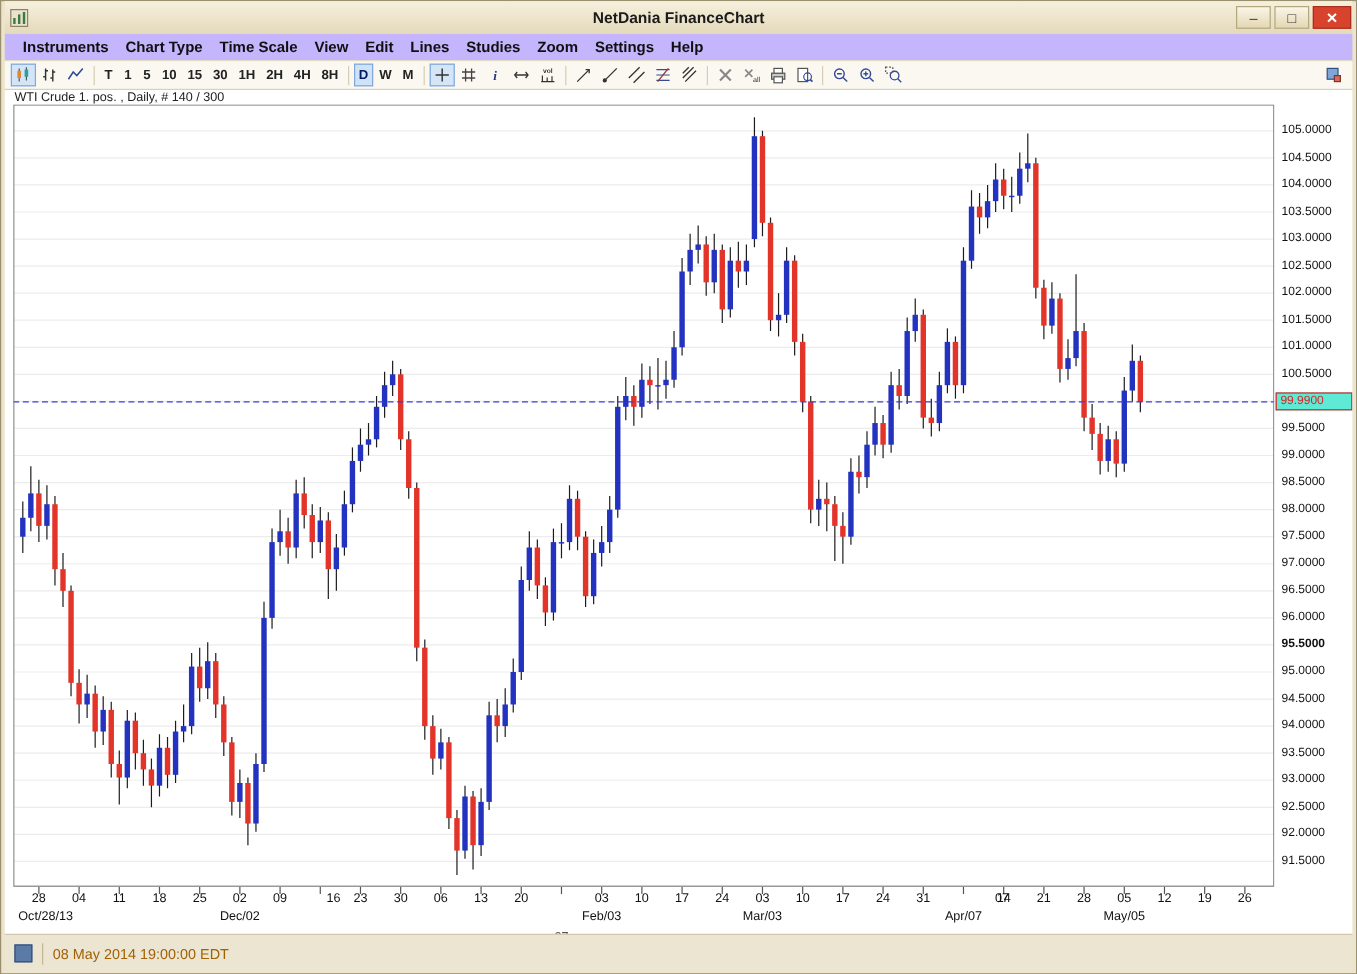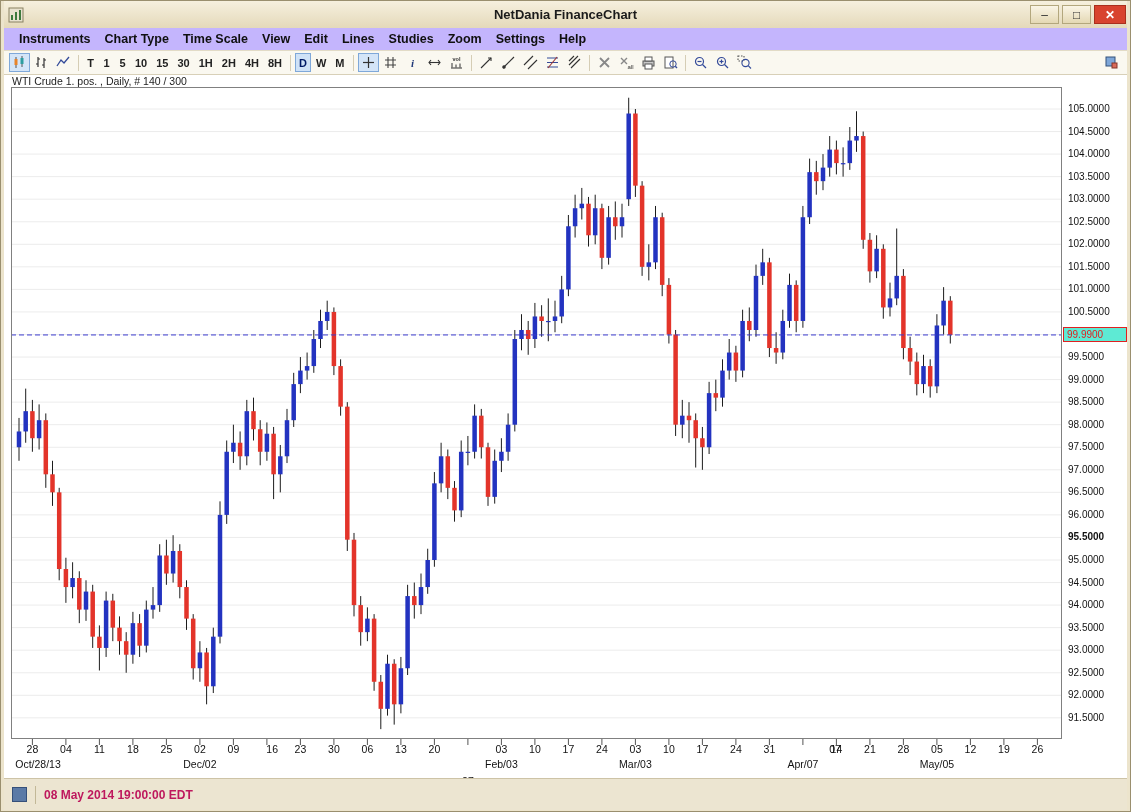--- a/index.html
+++ b/index.html
@@ -32,21 +32,21 @@
   .price-tag{position:absolute;left:1059px;width:56px;font-size:10px;color:#e02020;border:1px solid #e02020;background:#5eead4;padding:0 3px;line-height:13px;z-index:4;}
   .x-day{position:absolute;top:668px;width:24px;text-align:center;font-size:10.5px;color:#111;}
   .x-month{position:absolute;top:683px;width:64px;text-align:center;font-size:10.5px;color:#111;white-space:nowrap;}
   
   .statusbar{height:31px;background:#ece5d1;border-top:1px solid #cdc3a6;display:flex;align-items:center;padding:0 8px;gap:8px;}
   .status-icon{width:13px;height:13px;background:#5b7aa6;border:1px solid #35507a;}
   .search-box{display:flex;align-items:center;background:#fff;border:1px solid #a9a9a9;height:20px;width:190px;padding:0 5px;gap:5px;box-sizing:border-box;}
   .search-box input{border:none;outline:none;flex:1;font-size:11px;color:#333;font-family:inherit;background:transparent;}
   .search-box input::placeholder{color:#999;}
   .status-sep{width:1px;height:18px;background:#c2b897;}
-  .timestamp{font-size:12px;font-weight:bold;color:#be185d;text-align:center;}
+  .timestamp{font-size:12px;font-weight:normal;color:#a16207;text-align:center;}
 </style>
 </head>
 <body>
 
 <div class="window">
 
   <div class="titlebar">
     <span class="app-icon">
       <svg width="16" height="16" viewBox="0 0 16 16">
         <rect x="1" y="1" width="14" height="14" fill="#e8e2cf" stroke="#8a8263"></rect>
@@ -622,21 +622,21 @@
   <div id="x-labels">
         <div class="x-day" style="left: 16.4px;">28</div>
         <div class="x-month" style="left: 2px;">Oct/28/13</div>
         <div class="x-day" style="left: 49.9px;">04</div>
         <div class="x-day" style="left: 83.4px;">11</div>
         <div class="x-day" style="left: 116.9px;">18</div>
         <div class="x-day" style="left: 150.4px;">25</div>
         <div class="x-day" style="left: 183.9px;">02</div>
         <div class="x-month" style="left: 163.9px;">Dec/02</div>
         <div class="x-day" style="left: 217.4px;">09</div>
-        <div class="x-day" style="left: 250px; text-align: right;">16</div>
+        <div class="x-day" style="left: 262px;">16</div>
         <div class="x-day" style="left: 284.4px;">23</div>
         <div class="x-day" style="left: 317.9px;">30</div>
         <div class="x-day" style="left: 351.4px;">06</div>
         <div class="x-month" style="left: 331.4px; margin-top: 24px;">Jan/06/14</div>
         <div class="x-day" style="left: 384.9px;">13</div>
         <div class="x-day" style="left: 418.4px;">20</div>
         <div class="x-day" style="left: 451.9px; margin-top: 32px;">27</div>
         <div class="x-day" style="left: 485.4px;">03</div>
         <div class="x-month" style="left: 465.4px;">Feb/03</div>
         <div class="x-day" style="left: 518.9px;">10</div>

